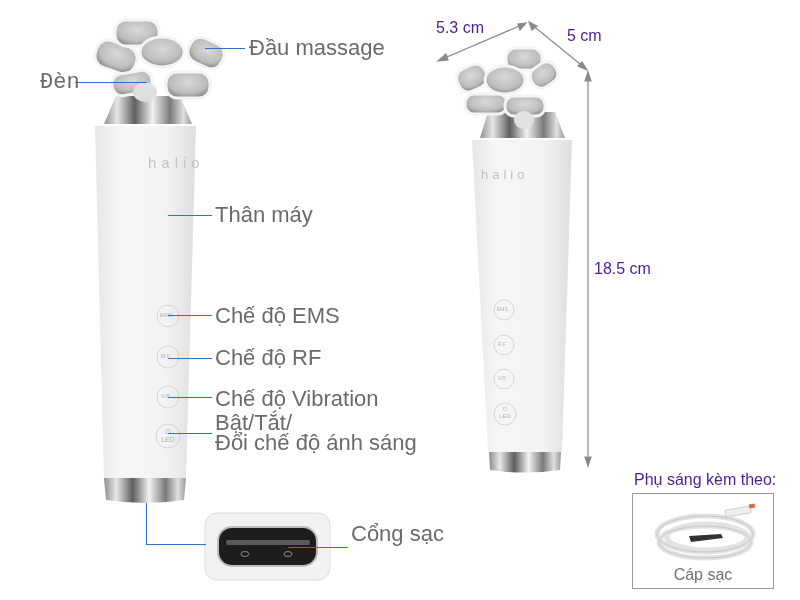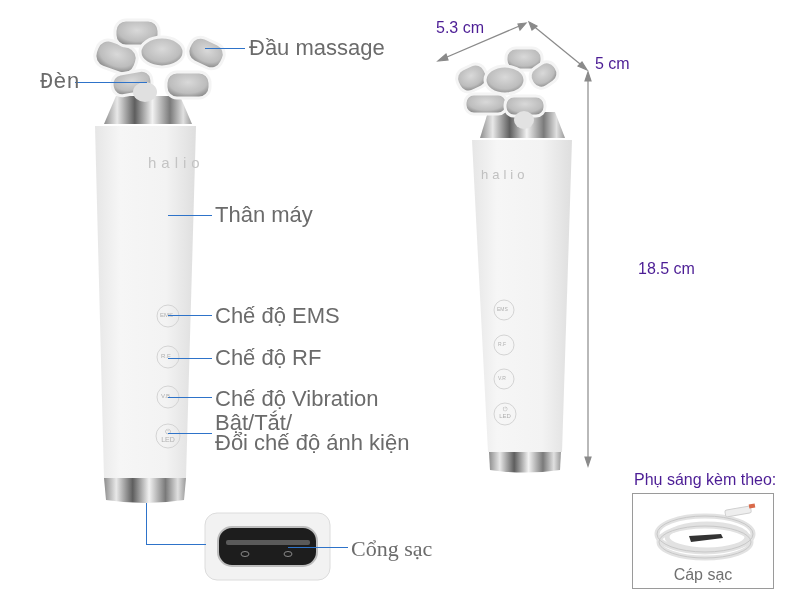--- a/index.html
+++ b/index.html
@@ -94,22 +94,22 @@
   <div class="line" style="left:146px;top:544px;width:60px;height:1px;"></div>
   <div class="line" style="left:288px;top:547px;width:60px;height:1px;"></div>
 
   <div class="label" style="left:249px;top:38px;">Đầu massage</div>
   <div class="label" style="left:40px;top:73px;font-family:Liberation Mono, monospace;">Đèn</div>
   <div class="label" style="left:215px;top:205px;">Thân máy</div>
   <div class="label" style="left:215px;top:306px;">Chế độ EMS</div>
   <div class="label" style="left:215px;top:348px;">Chế độ RF</div>
   <div class="label" style="left:215px;top:389px;text-align:right;">Chế độ Vibration</div>
   <div class="label" style="left:215px;top:413px;">Bật/Tắt/</div>
-  <div class="label" style="left:215px;top:433px;">Đổi chế độ ánh kiện</div>
-  <div class="label" style="left:351px;top:539px;font-family:Liberation Serif, serif;">Cổng sạc</div>
+  <div class="label" style="left:215px;top:433px;">Đổi chế độ ánh sáng</div>
+  <div class="label" style="left:351px;top:524px;">Cổng sạc</div>
 </div>
 
 <div>
   <svg width="800" height="600" style="left:0;top:0">
 
     <path d="M480 138 L488 112 L555 112 L565 138 Z" fill="url(#chrome)"></path>
 
     <path d="M472 140 L572 140 L562 452 L488 452 Z" fill="url(#bodyg)"></path>
 
     <path d="M489 452 L561 452 L560 470 Q525 475 490 470 Z" fill="url(#chrome)"></path>
@@ -148,22 +148,22 @@
 
   <div class="abs" style="left:497px;top:306px;font-size:5px;color:#b0b0b0;">EMS</div>
   <div class="abs" style="left:498px;top:341px;font-size:5px;color:#b0b0b0;">R.F</div>
   <div class="abs" style="left:498px;top:375px;font-size:5px;color:#b0b0b0;">V.R</div>
   <div class="abs" style="left:498px;top:406px;width:14px;text-align:center;font-size:6px;color:#b0b0b0;line-height:7px;">
     <span>⏻</span><br>
     <span>LED</span>
   </div>
 
   <div class="dim" style="left:436px;top:19px;">5.3 cm</div>
-  <div class="dim" style="left:595px;top:27px;margin-top:28px;">5 cm</div>
-  <div class="dim" style="left:594px;top:260px;margin-left:44px;">18.5 cm</div>
+  <div class="dim" style="left:567px;top:27px;">5 cm</div>
+  <div class="dim" style="left:594px;top:260px;">18.5 cm</div>
 </div>
 
 <div>
   <div class="dim" style="left:634px;top:471px;">Phụ sáng kèm theo:</div>
   <div class="acc-box">
     <svg width="154" height="96" style="left:0;top:0">
       <g fill="none" stroke="#e2e2e2" stroke-width="5">
         <ellipse cx="72" cy="40" rx="48" ry="18"></ellipse>
         <ellipse cx="72" cy="48" rx="46" ry="16"></ellipse>
         <ellipse cx="74" cy="43" rx="40" ry="13"></ellipse>

